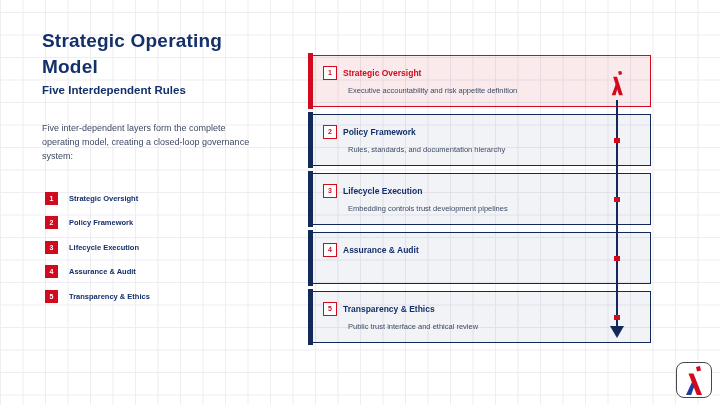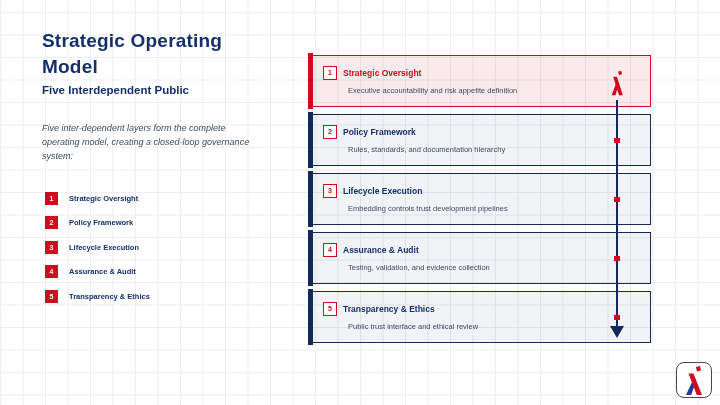--- a/index.html
+++ b/index.html
@@ -20,21 +20,21 @@
     position:absolute; left:42px; top:28px;
     font-size:19px; line-height:26px; font-weight:bold;
     color:#14306a; white-space:pre-line; letter-spacing:0.2px;
   }
   .slide-subtitle {
     position:absolute; left:42px; top:84px;
     font-size:11.5px; font-weight:bold; color:#14306a;
   }
   .intro-text {
     position:absolute; left:42px; top:121px;
-    font-size:9px; line-height:14px; color:#3e4a63; white-space:pre-line;font-style:italic;
+    font-size:9px; line-height:14px; color:#3e4a63; white-space:pre-line;
   }
 
   .legend-row { position:absolute; left:45px; height:14px; display:flex; align-items:center; }
   .legend-row:nth-of-type(1) { top:191px; }
   .legend-row:nth-of-type(2) { top:215px; }
   .legend-row:nth-of-type(3) { top:240px; }
   .legend-row:nth-of-type(4) { top:264px; }
   .legend-row:nth-of-type(5) { top:289px; }
   .legend-badge {
     width:13px; height:13px; background:#d10a1e; color:#ffffff;
@@ -87,21 +87,21 @@
     position:absolute; left:676px; top:362px; width:36px; height:36px;
     border:1.5px solid #46464f; border-radius:8px; background:#ffffff;
   }
   .logo-badge svg { display:block; margin:3px auto 0 auto; }
 </style>
 </head>
 <body>
 
 <div class="slide-title">Strategic Operating
 Model</div>
-<div class="slide-subtitle">Five Interdependent Public</div>
+<div class="slide-subtitle">Five Interdependent Rules</div>
 <div class="intro-text">Five inter-dependent layers form the complete
 operating model, creating a closed-loop governance
 system:</div>
 
 <div>
   <div class="legend-row">
     <span class="legend-badge">1</span>
     <span class="legend-label">Strategic Oversight</span>
   </div>
   <div class="legend-row">
@@ -143,21 +143,20 @@
   <div class="layer-card">
     <span class="accent-bar"></span>
     <span class="layer-badge">3</span>
     <span class="layer-title">Lifecycle Execution</span>
     <span class="layer-desc">Embedding controls trust development pipelines</span>
   </div>
   <div class="layer-card">
     <span class="accent-bar"></span>
     <span class="layer-badge">4</span>
     <span class="layer-title">Assurance &amp; Audit</span>
-    <span class="layer-desc">Testing, validation, and evidence collection</span>
   </div>
   <div class="layer-card">
     <span class="accent-bar"></span>
     <span class="layer-badge">5</span>
     <span class="layer-title">Transparency &amp; Ethics</span>
     <span class="layer-desc">Public trust interface and ethical review</span>
   </div>
 </div>
 
 <div>

